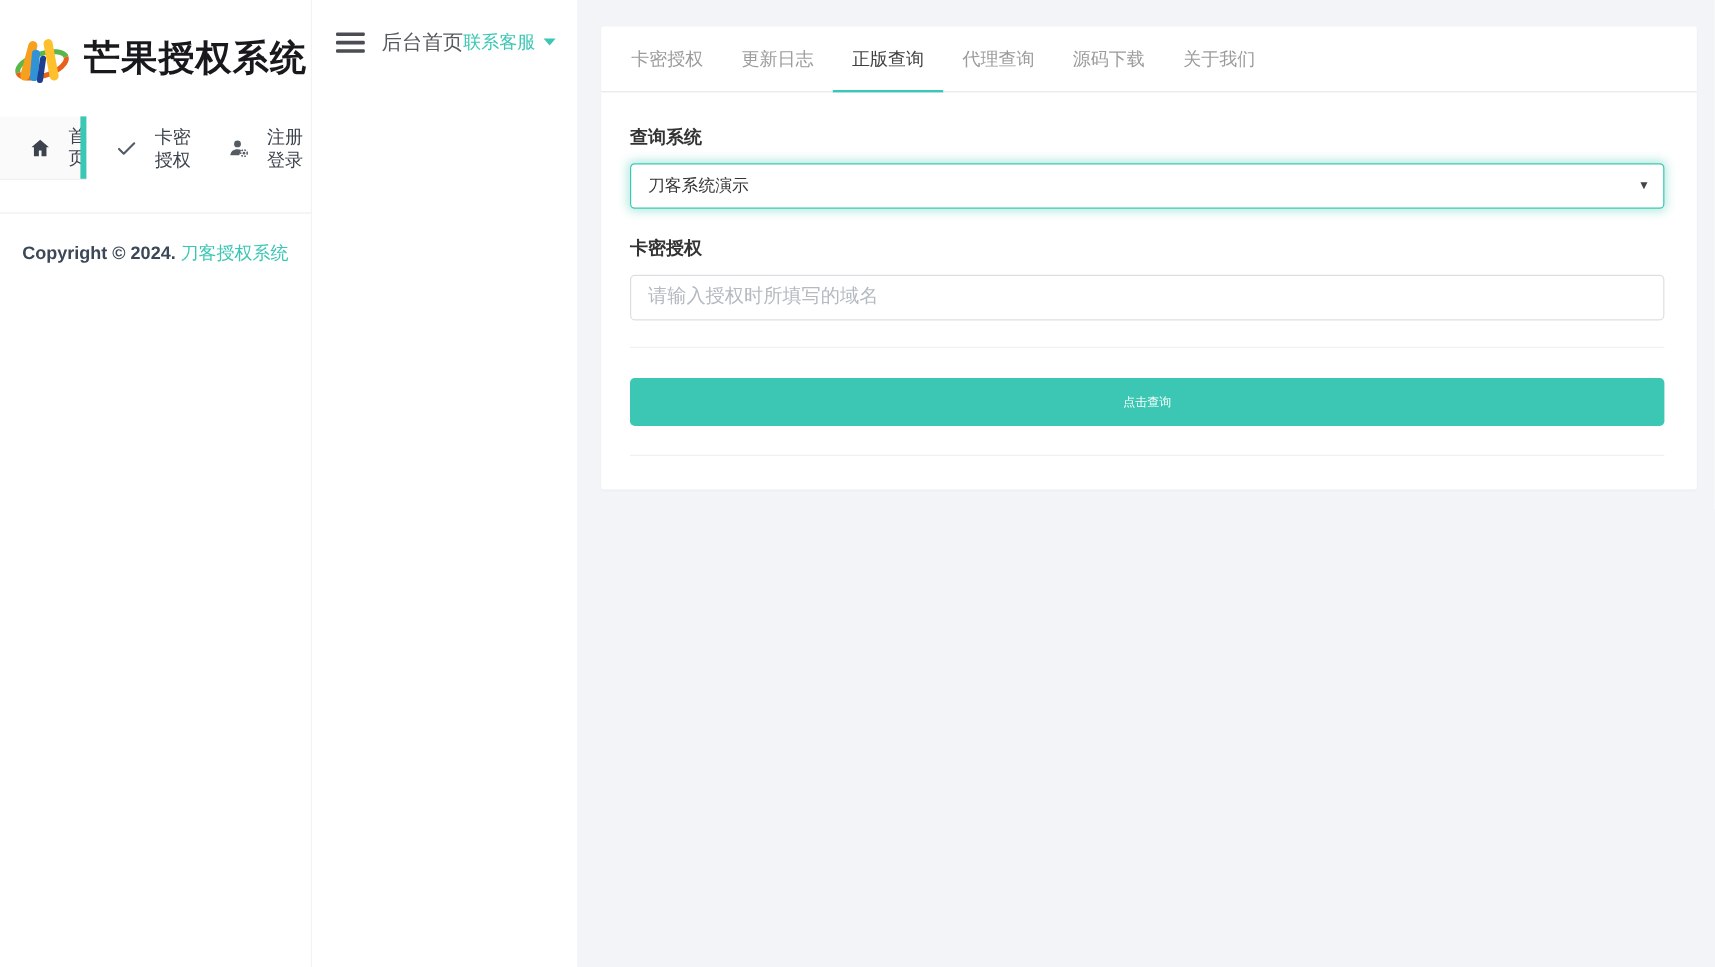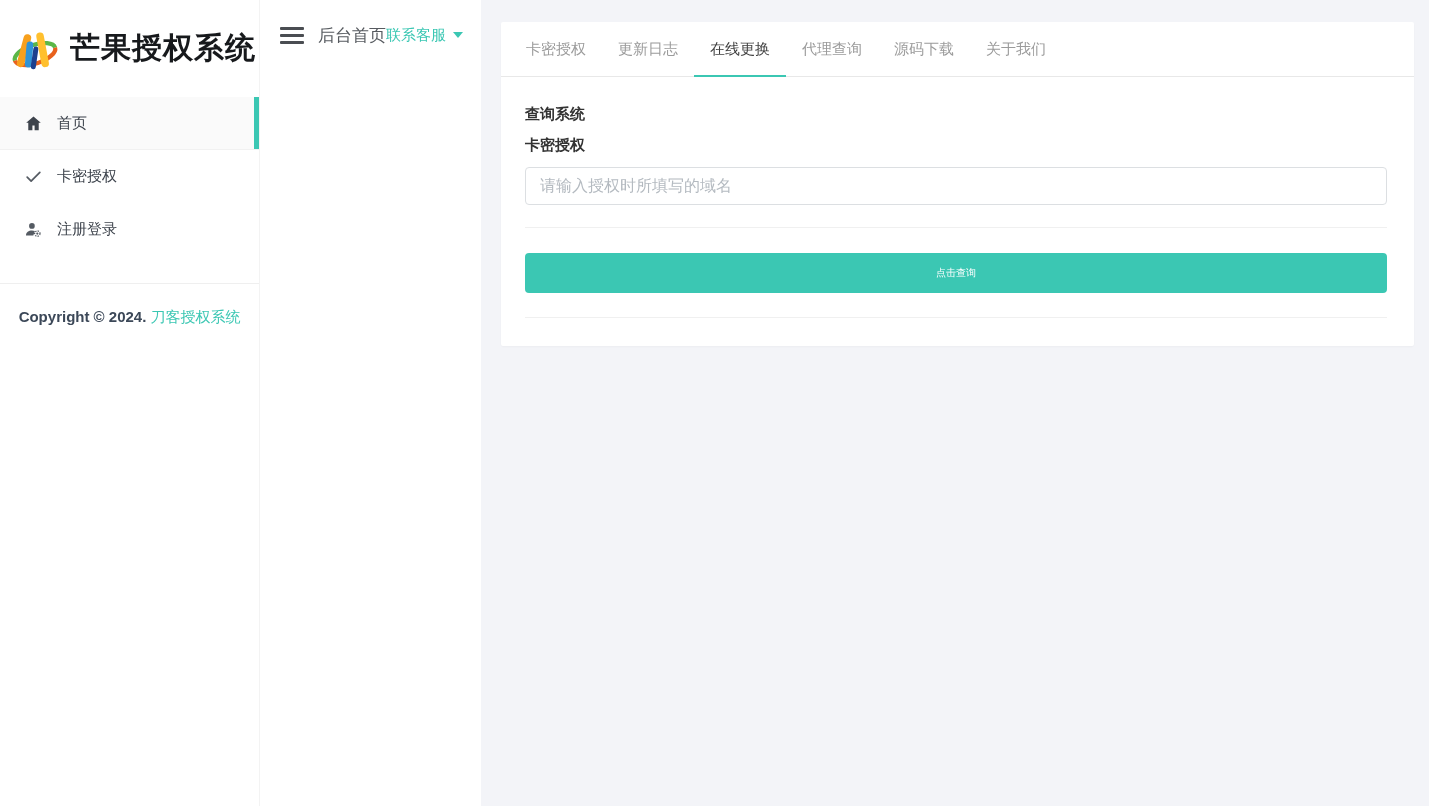--- a/index.html
+++ b/index.html
@@ -28,21 +28,21 @@
   .logo-mark { width: 54px; height: 56px; flex: none; }
   .logo-title {
     font-family: "DejaVu Serif", "Liberation Serif", serif;
     font-weight: 700;
     font-size: 30px;
     color: #17191c;
     letter-spacing: 1px;
     margin-left: 8px;
     white-space: nowrap;
   }
-  .nav { display: flex; flex-direction: column; }
+  .nav { display: flex; flex-direction: row; }
   .nav-item {
     height: 53px;
     display: flex; align-items: center;
     padding-left: 24px;
     cursor: pointer;
     position: relative;
     color: #3d434c;
     font-size: 15px;
   }
   .nav-item .nav-icon { width: 19px; height: 19px; margin-right: 14px; flex: none; display: flex; align-items: center; justify-content: center; }
@@ -258,28 +258,32 @@
         <span class="contact-caret"></span>
       </div>
     </header>
 
     <div class="content">
       <div class="card">
 
         <div class="tabs">
           <div class="tab">卡密授权</div>
           <div class="tab">更新日志</div>
-          <div class="tab active">在线更换</div>
+          <div class="tab active">正版查询</div>
           <div class="tab">代理查询</div>
           <div class="tab">源码下载</div>
           <div class="tab">关于我们</div>
         </div>
 
         <div class="card-body">
           <div class="field-label">查询系统</div>
+          <div class="select-box">
+            <span>刀客系统演示</span>
+            <span class="select-caret">▼</span>
+          </div>
 
           <div class="field-label">卡密授权</div>
           <input class="text-input" type="text" placeholder="请输入授权时所填写的域名" style="">
 
           <div class="form-divider"></div>
 
           <button class="submit-btn">点击查询</button>
 
           <div class="form-divider"></div>
         </div>

